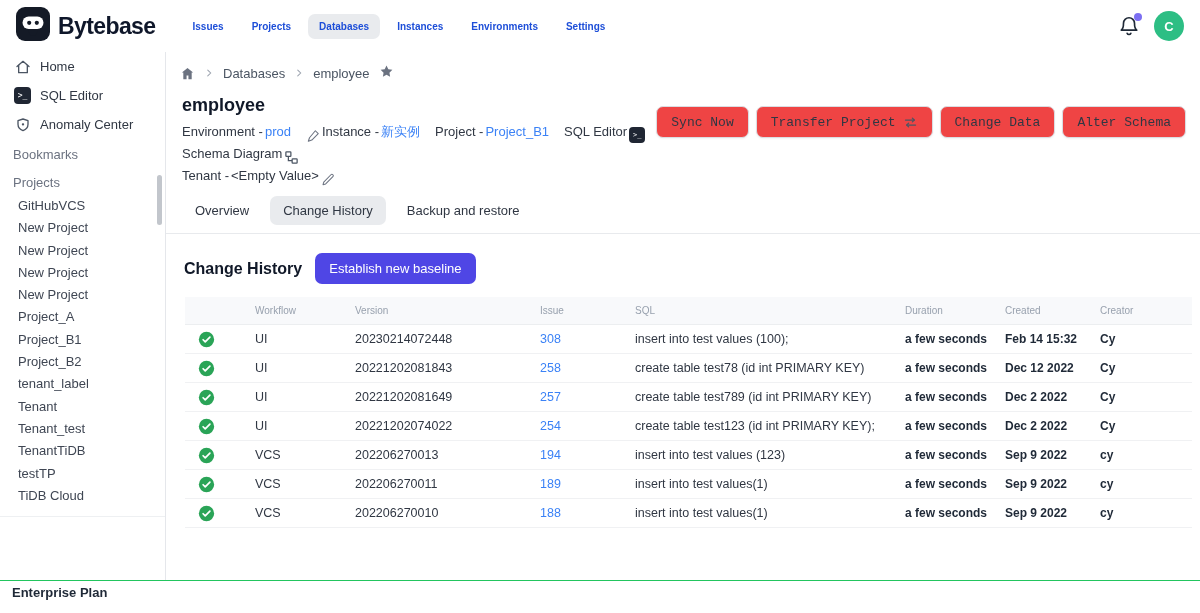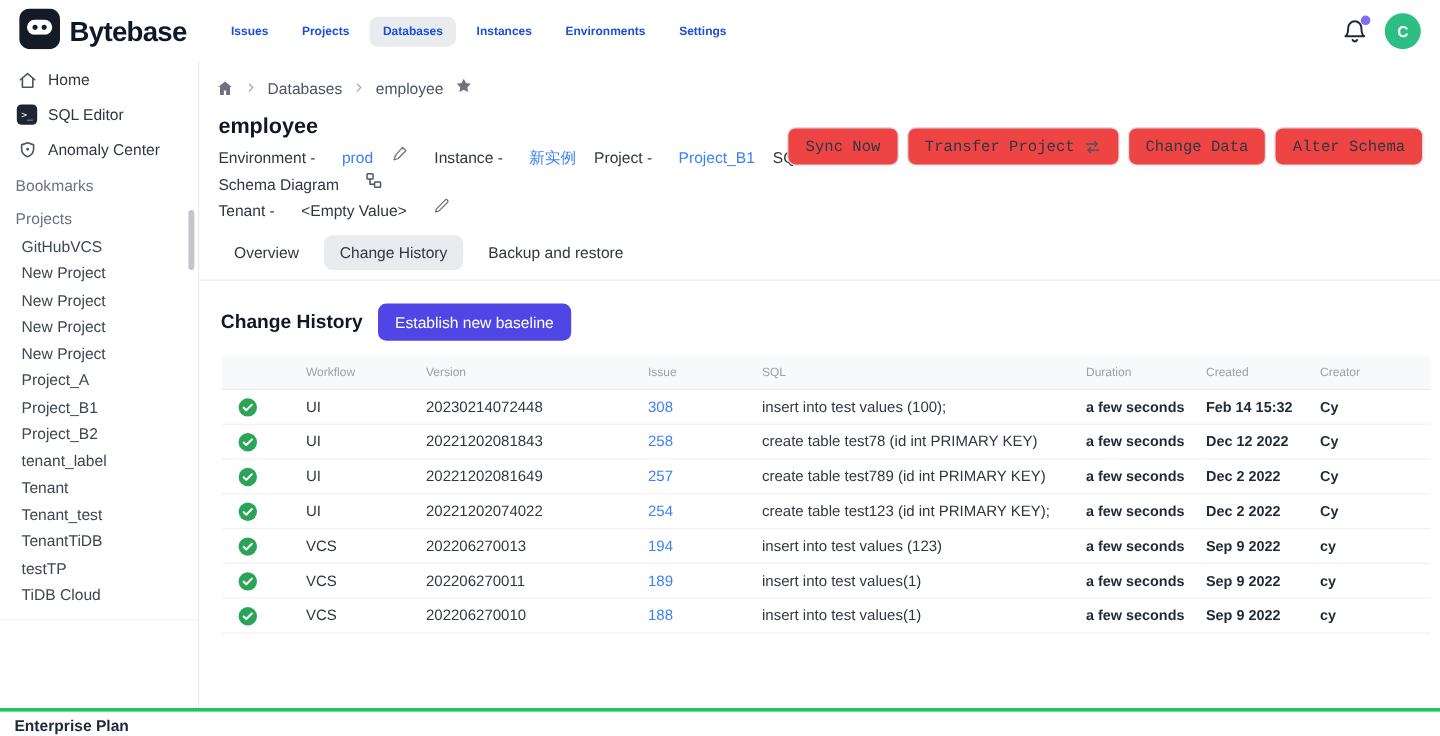--- a/index.html
+++ b/index.html
@@ -34,31 +34,31 @@
   .side-item .ic { width:17px; height:17px; display:flex; align-items:center; justify-content:center; color:#4b5563; }
   .term-chip { width:17px; height:17px; background:#1f2633; border-radius:4px; color:#fff;
     font-family:"DejaVu Sans Mono", monospace; font-size:8px; display:flex; align-items:center; justify-content:center; }
   .section-label { padding:8px 0 5px 13px; font-size:13px; color:#6b7280; }
   .proj-item { height:22.3px; line-height:22.3px; padding-left:18px; font-size:13px; color:#3f4653;
     white-space:nowrap; overflow:hidden; }
   .archive-row { margin-top:9px; border-top:1px solid #eef0f2; padding-top:5px; }
   .scroll-thumb { position:absolute; top:123px; right:3px; width:5px; height:50px; background:#c2c6cc; border-radius:3px; }
 
   
-  .plan-bar { position:absolute; left:0; right:0; bottom:0; height:23px; background:#fff;
-    border-top:3px solid #22c55e; padding:4px 0 0 12px; font-size:13px; font-weight:bold; color:#1f2937; }
+  .plan-bar { position:absolute; left:0; right:0; bottom:10px; height:23px; background:#fff;
+    border-top:1px solid #22c55e; padding:4px 0 0 12px; font-size:13px; font-weight:bold; color:#1f2937; }
 
   
   .main { position:absolute; top:52px; left:166px; right:0; bottom:23px; overflow:hidden; background:#fff; }
   .breadcrumb { display:flex; align-items:center; gap:9px; padding:12px 0 0 14px; font-size:13px; color:#4b5563; }
   .crumb-sep { color:#9ca3af; display:flex; }
   .page-title { margin:13px 0 5px 16px; font-size:18px; font-weight:bold; color:#101828; }
   .meta { margin-left:16px; font-size:13px; line-height:22px; max-width:580px; }
   .meta-row { display:flex; align-items:center; flex-wrap:wrap; column-gap:15px; }
-  .meta-seg { display:flex; align-items:flex-start; gap:22px; white-space:nowrap; }
+  .meta-seg { display:flex; align-items:flex-end; gap:2px; white-space:nowrap; }
   .blue { color:#3b82f6; text-decoration:none; }
   .gray-ic { color:#6b7280; display:flex; }
   .mini-term { width:16px; height:16px; background:#1f2633; border-radius:4px; color:#fff;
     font-family:"DejaVu Sans Mono", monospace; font-size:7px; display:flex; align-items:center; justify-content:center; }
 
   .actions { position:absolute; top:54px; right:14px; display:flex; gap:7px; }
   .btn { height:32px; padding:0 14px; background:#ef4444; border:1px solid #dadde2; border-radius:7px;
     font-size:13px; font-family:Liberation Mono, monospace; color:#303743; display:flex; align-items:center; gap:7px;
     box-shadow:0 1px 2px rgba(0,0,0,.05); }
 

